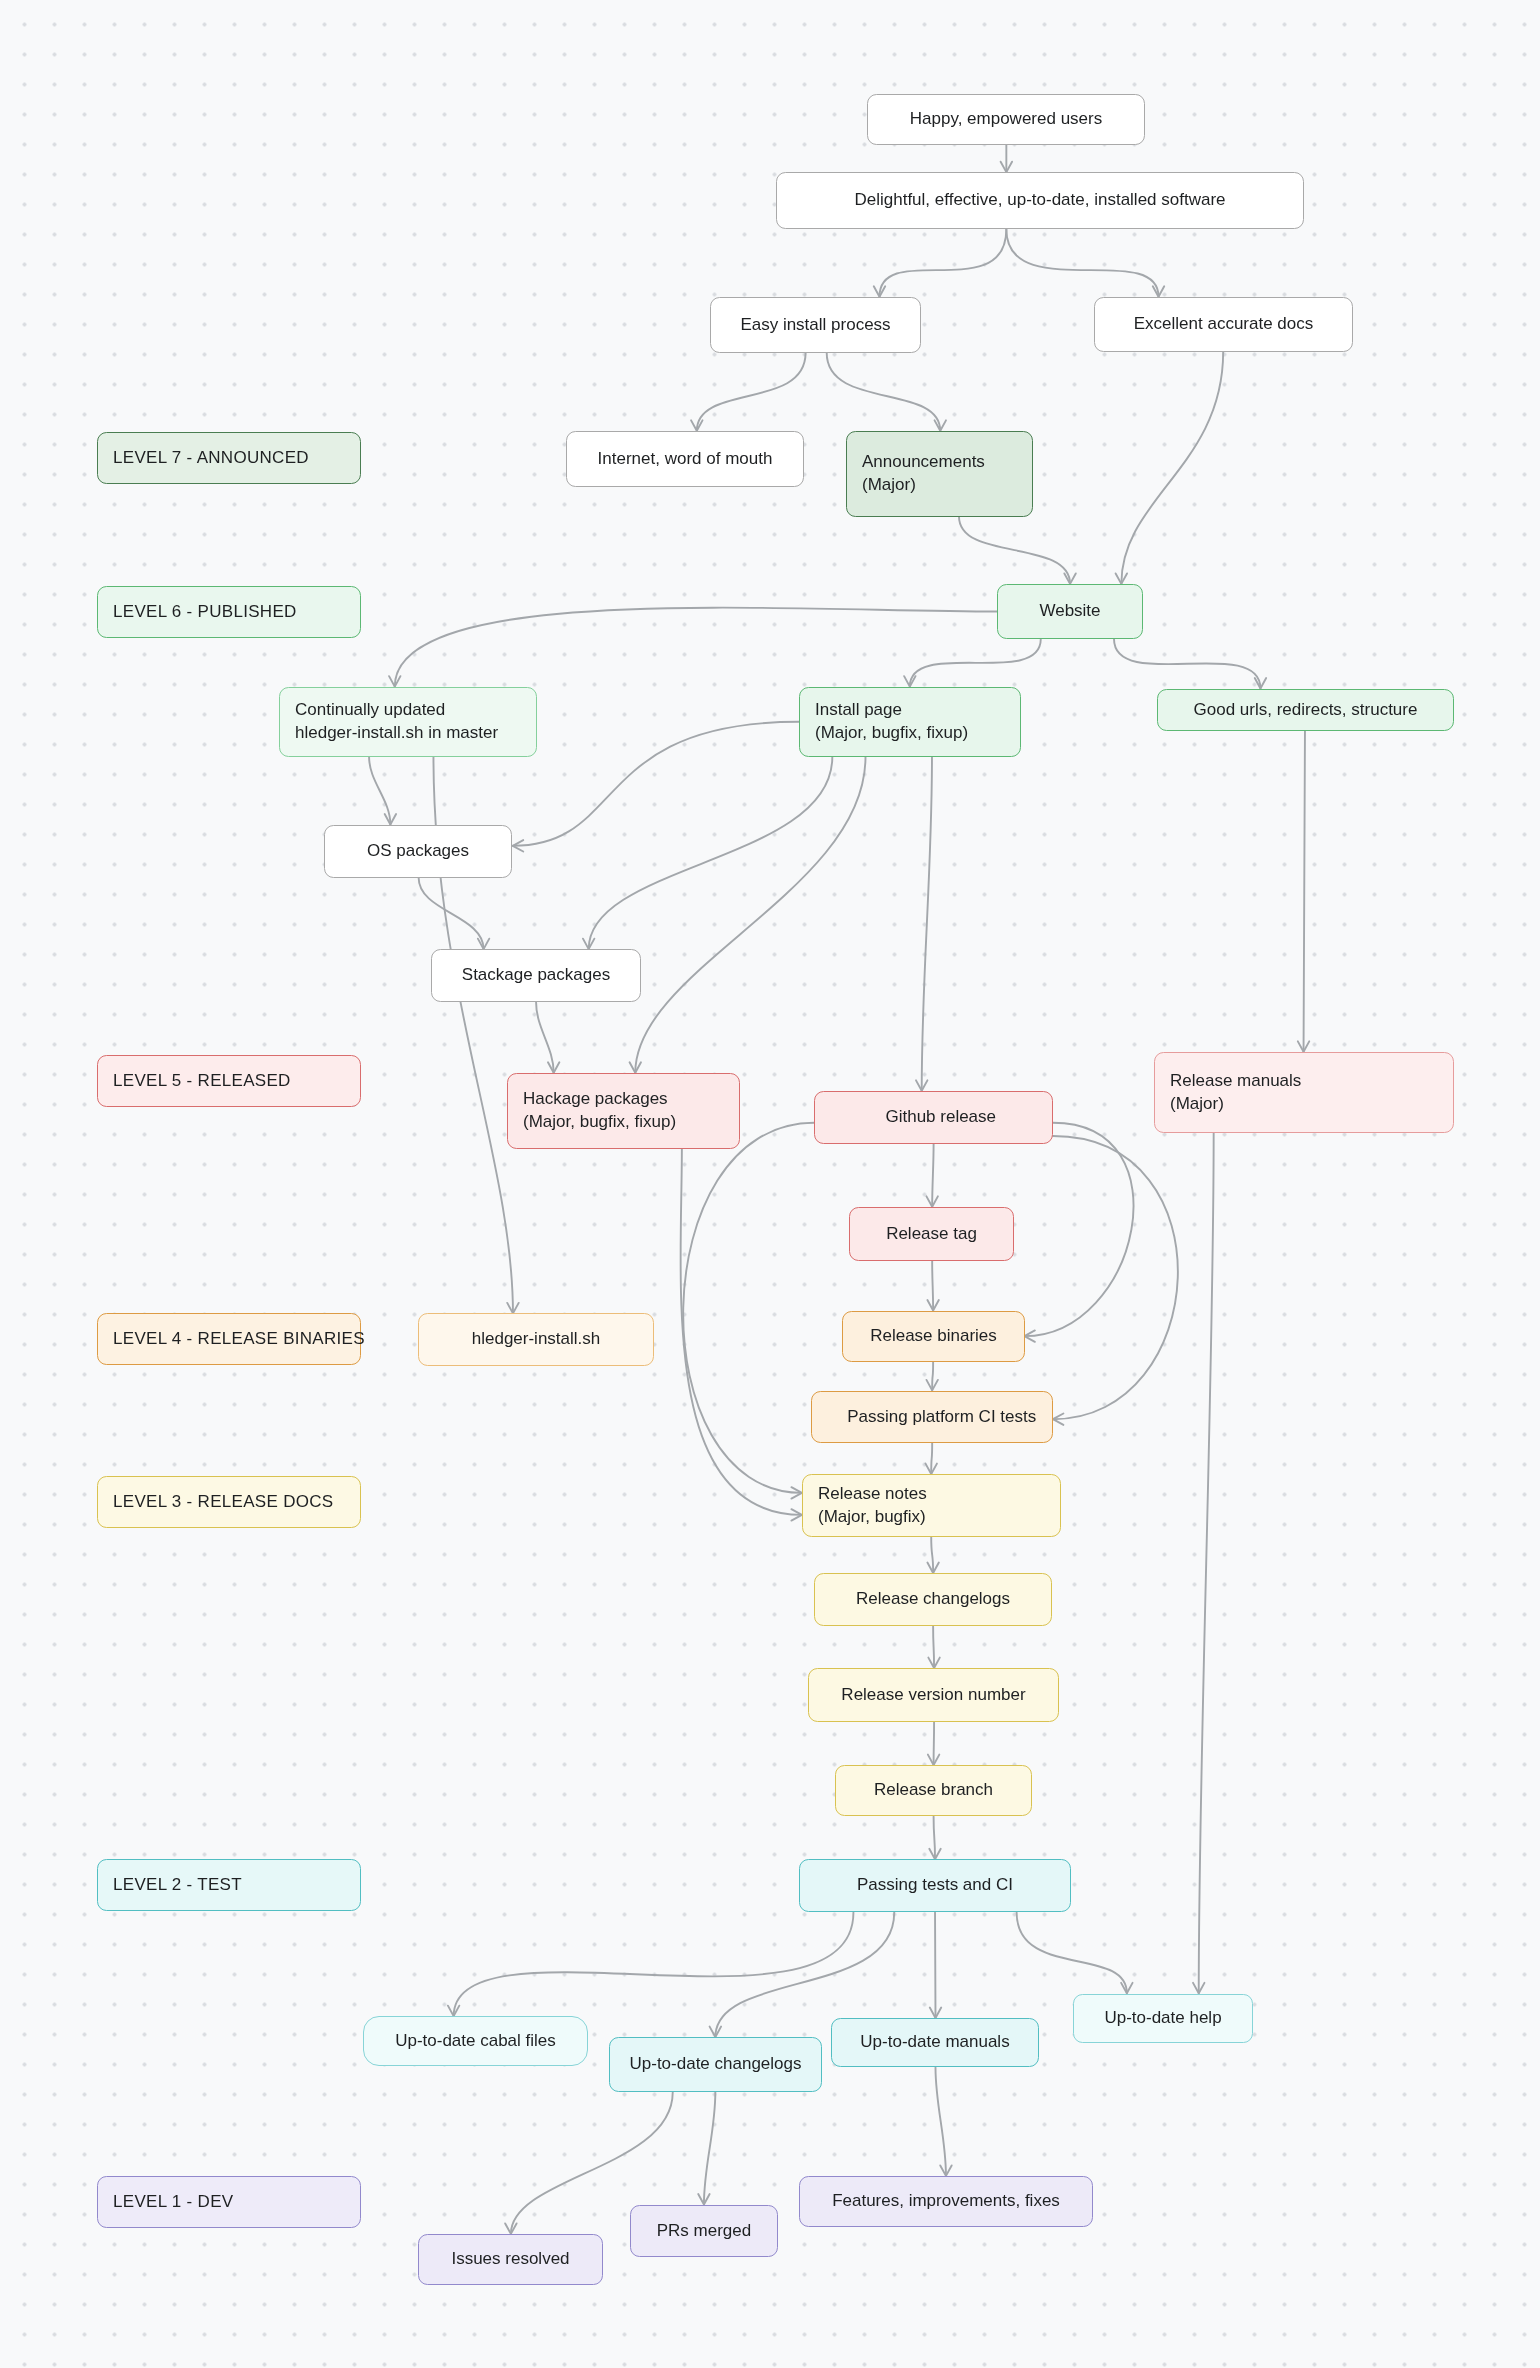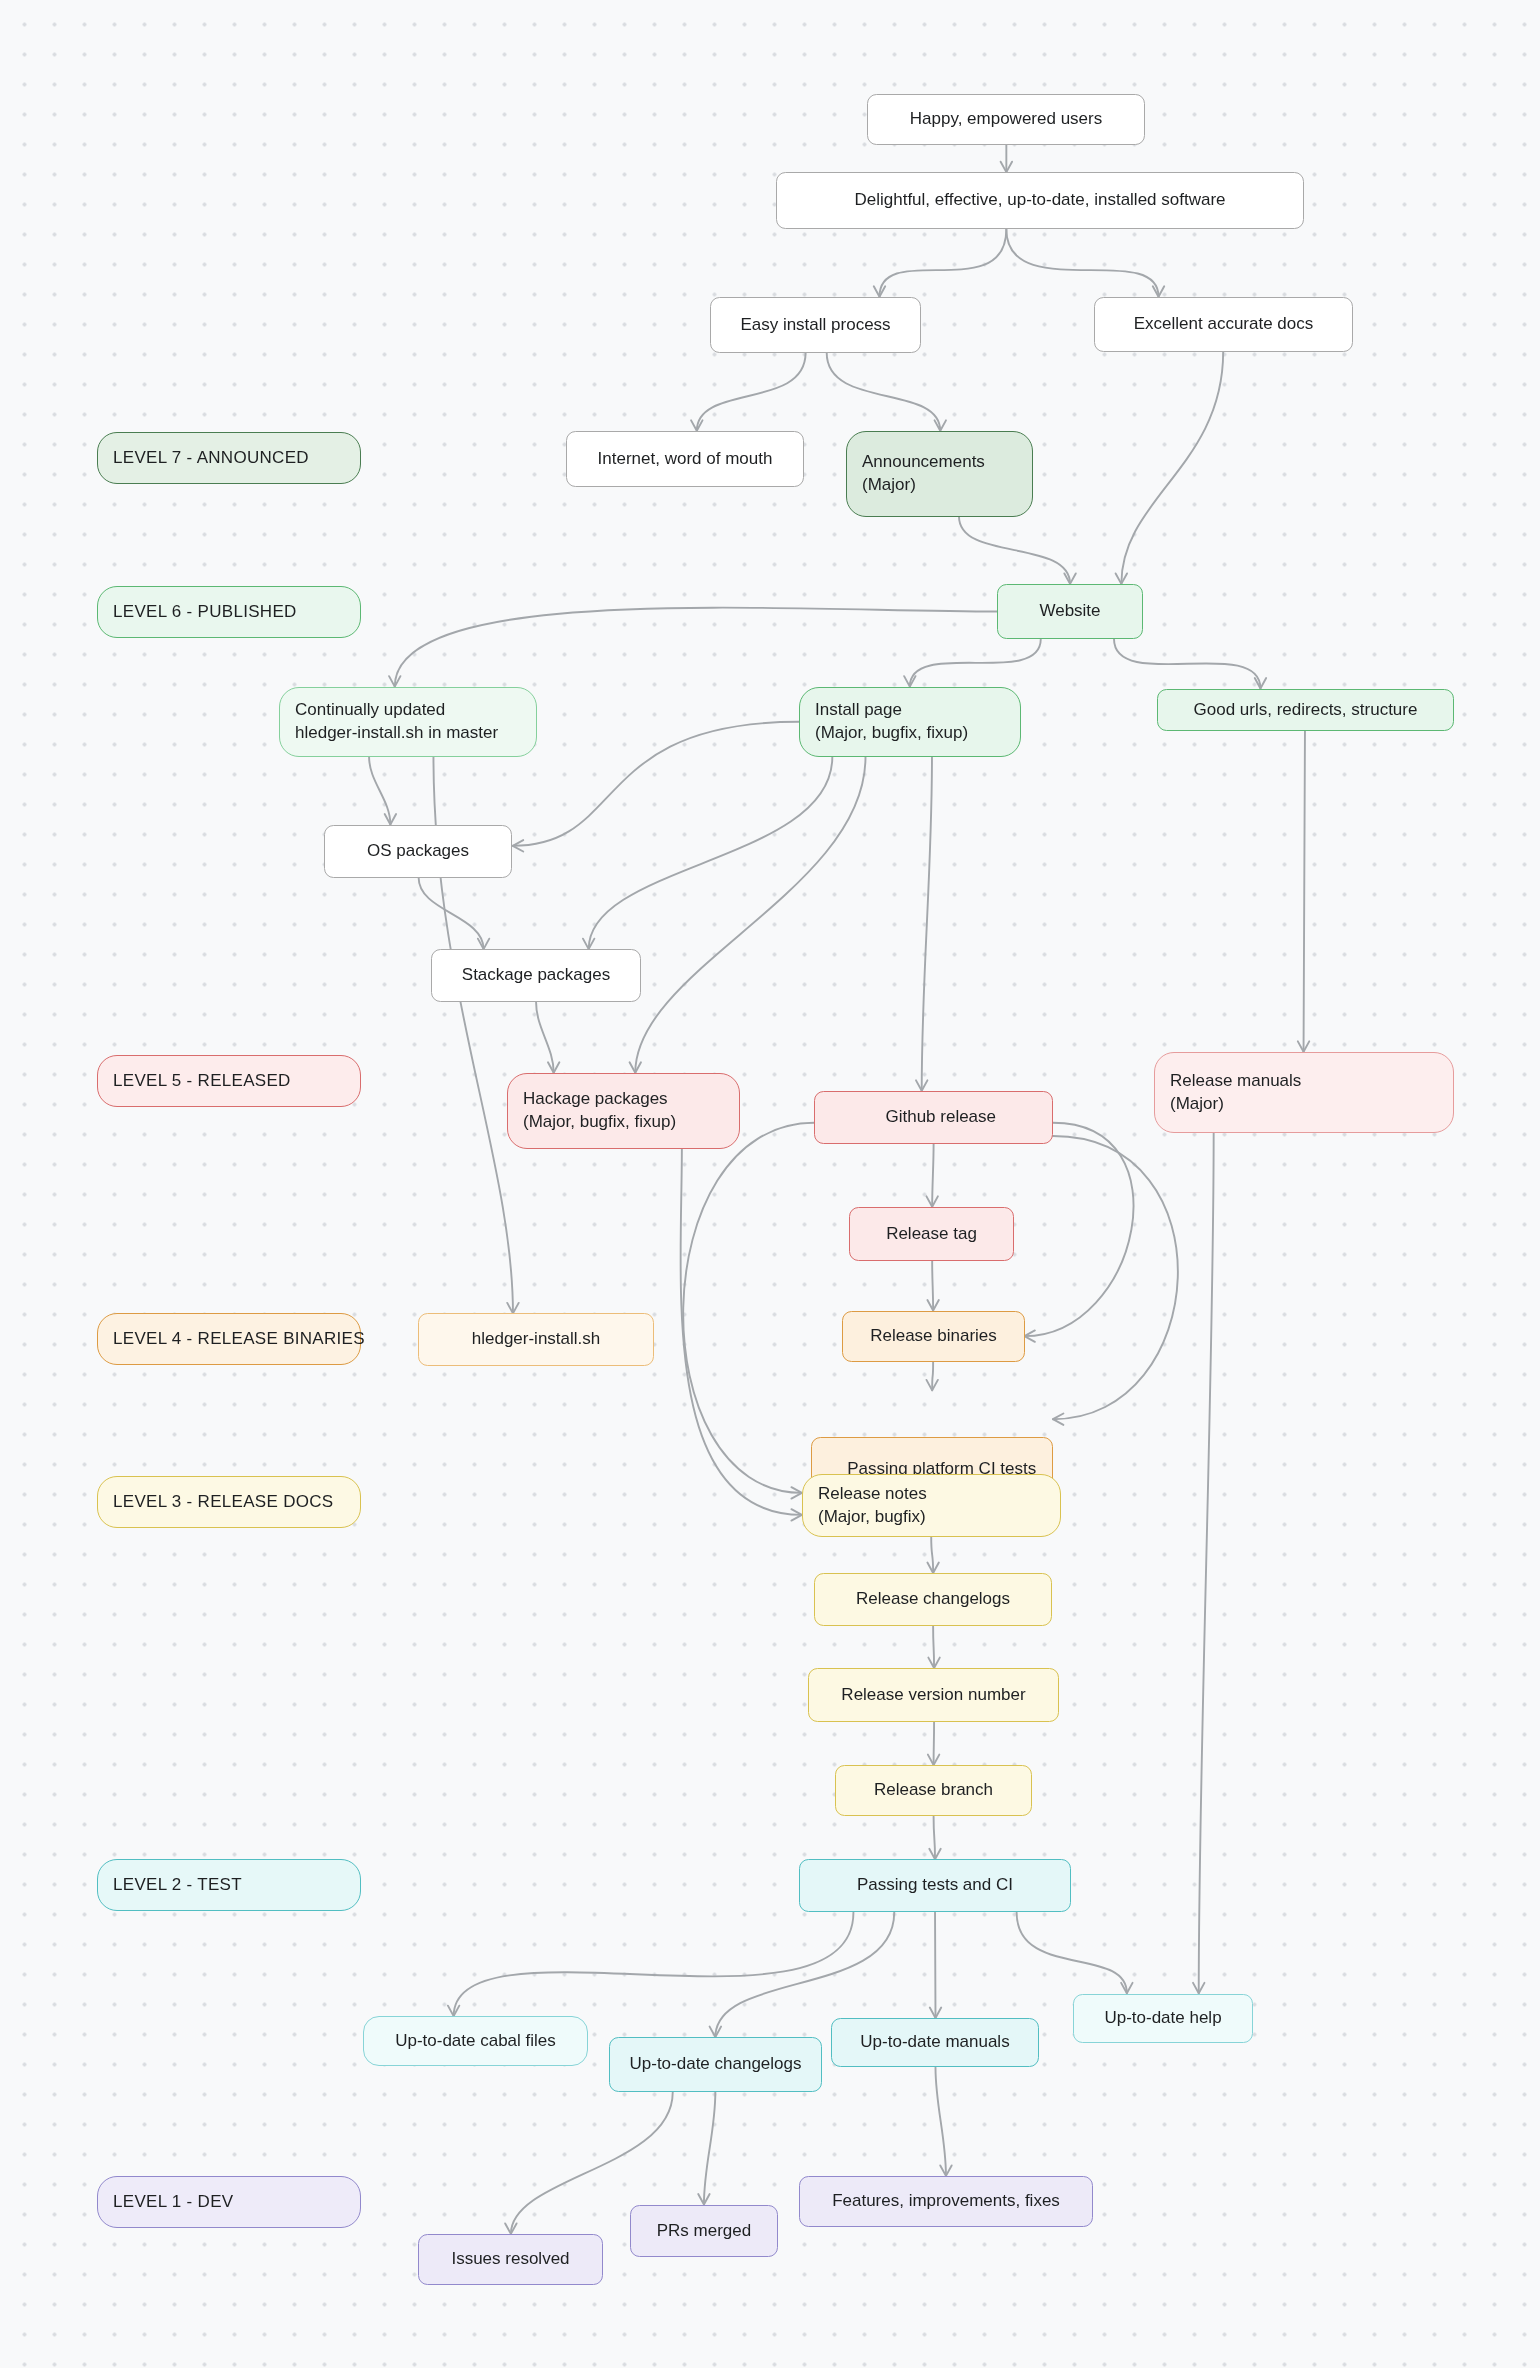--- a/index.html
+++ b/index.html
@@ -16,21 +16,21 @@
   }
   #edges{position:absolute;left:0;top:0;z-index:1;}
   .node{
     position:absolute;z-index:2;box-sizing:border-box;
     border:1.9px solid #999;border-radius:9.5px;
     display:flex;flex-direction:column;justify-content:center;
     font-size:17px;line-height:1.35;
     padding:5.7px 15px;white-space:nowrap;
   }
   .node.center{align-items:center;text-align:center;padding:5.7px 9.5px;}
-  .node.left{align-items:flex-start;text-align:left;border-radius:20px;}
+  .node.left{align-items:flex-start;text-align:left;}
   .node.level{letter-spacing:0.3px;}
   .nl{pointer-events:none;}
 </style>
 </head>
 <body>
 
 <div id="canvas" style="width: 1541px; height: 2368px;">
   <svg id="edges" xmlns="http://www.w3.org/2000/svg" width="1541" height="2368" viewBox="0 0 1620 2490">
       <defs>
         <marker id="arrowhead" markerWidth="20" markerHeight="20" refX="14" refY="10" orient="auto" markerUnits="userSpaceOnUse">
@@ -150,21 +150,21 @@
     </div>
     <div class="node center" style="left: 849px; top: 1207px; width: 165px; height: 54px; background: rgb(252, 233, 233); border-color: rgb(217, 109, 109); align-items: center;">
       <div class="nl">Release tag</div>
     </div>
     <div class="node center" style="left: 842px; top: 1311px; width: 183px; height: 51px; background: rgb(253, 240, 222); border-color: rgb(221, 155, 67);">
       <div class="nl">Release binaries</div>
     </div>
     <div class="node center" style="left: 418px; top: 1313px; width: 236px; height: 53px; background: rgb(254, 247, 236); border-color: rgb(236, 189, 121);">
       <div class="nl">hledger-install.sh</div>
     </div>
-    <div class="node center" style="left: 811px; top: 1437px; width: 242px; height: 65px; background: rgb(253, 240, 222); border-color: rgb(221, 155, 67); padding-left: 29px;">
+    <div class="node center" style="left: 811px; top: 1391px; width: 242px; height: 52px; background: rgb(253, 240, 222); border-color: rgb(221, 155, 67); padding-left: 29px;">
       <div class="nl">Passing platform CI tests</div>
     </div>
     <div class="node left" style="left: 802px; top: 1474px; width: 259px; height: 63px; background: rgb(253, 249, 227); border-color: rgb(217, 194, 80);">
       <div class="nl">Release notes</div>
       <div class="nl">(Major, bugfix)</div>
     </div>
     <div class="node center" style="left: 814px; top: 1573px; width: 238px; height: 53px; background: rgb(253, 249, 227); border-color: rgb(217, 194, 80);">
       <div class="nl">Release changelogs</div>
     </div>
     <div class="node center" style="left: 808px; top: 1668px; width: 251px; height: 54px; background: rgb(253, 249, 227); border-color: rgb(217, 194, 80);">

